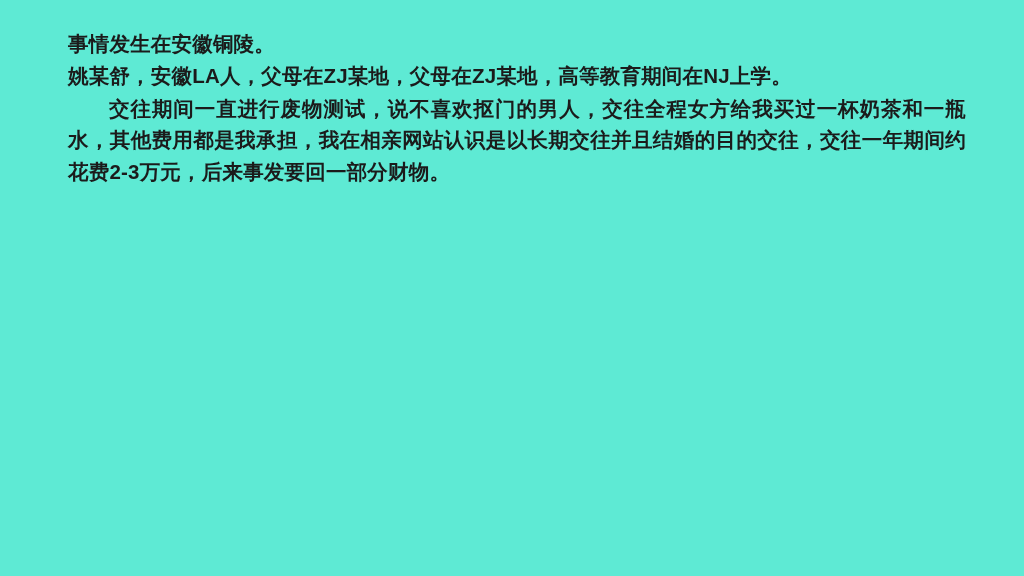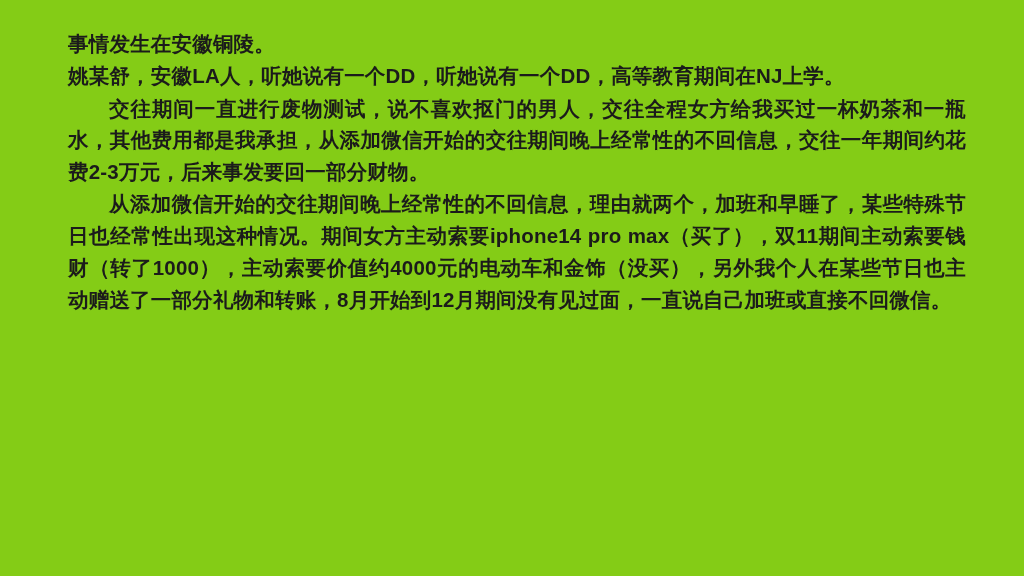--- a/index.html
+++ b/index.html
@@ -10,21 +10,21 @@
   body {
     width: 1024px;
     height: 576px;
     overflow: hidden;
     font-family: "Liberation Sans", "DejaVu Sans", sans-serif;
   }
   .page {
     position: relative;
     width: 1024px;
     height: 576px;
-    background: #84cc16;
+    background: #5eead4;
     box-sizing: border-box;
     padding: 28px 58px 0 68px;
   }
   .doc-body {
     font-size: 20.5px;
     line-height: 1.55;
     color: #1b1b1b;
     font-weight: 600;
     letter-spacing: 0.2px;
     text-align: justify;
@@ -39,17 +39,16 @@
   .para.no-indent {
     text-indent: 0;
   }
 </style>
 </head>
 <body>
 
 <div class="page">
   <div class="doc-body">
     <p class="para no-indent">事情发生在安徽铜陵。</p>
-    <p class="para no-indent">姚某舒，安徽LA人，听她说有一个DD，听她说有一个DD，高等教育期间在NJ上学。</p>
-    <p class="para">交往期间一直进行废物测试，说不喜欢抠门的男人，交往全程女方给我买过一杯奶茶和一瓶水，其他费用都是我承担，从添加微信开始的交往期间晚上经常性的不回信息，交往一年期间约花费2-3万元，后来事发要回一部分财物。</p>
-    <p class="para">从添加微信开始的交往期间晚上经常性的不回信息，理由就两个，加班和早睡了，某些特殊节日也经常性出现这种情况。期间女方主动索要iphone14 pro max（买了），双11期间主动索要钱财（转了1000），主动索要价值约4000元的电动车和金饰（没买），另外我个人在某些节日也主动赠送了一部分礼物和转账，8月开始到12月期间没有见过面，一直说自己加班或直接不回微信。</p>
+    <p class="para no-indent">姚某舒，安徽LA人，父母在ZJ某地，父母在ZJ某地，高等教育期间在NJ上学。</p>
+    <p class="para">交往期间一直进行废物测试，说不喜欢抠门的男人，交往全程女方给我买过一杯奶茶和一瓶水，其他费用都是我承担，我在相亲网站认识是以长期交往并且结婚的目的交往，交往一年期间约花费2-3万元，后来事发要回一部分财物。</p>
   </div>
 </div>
 
 </body></html>

